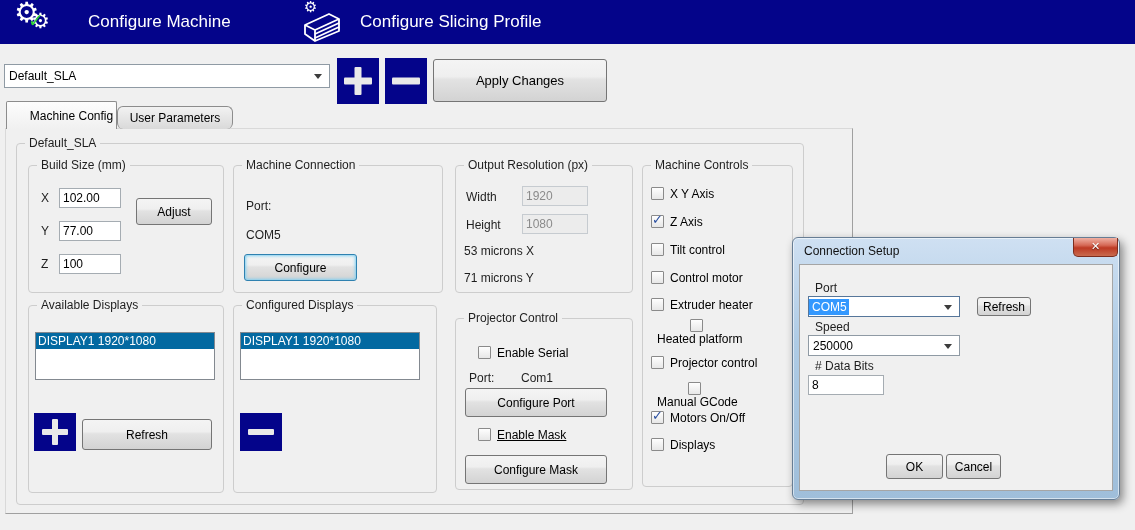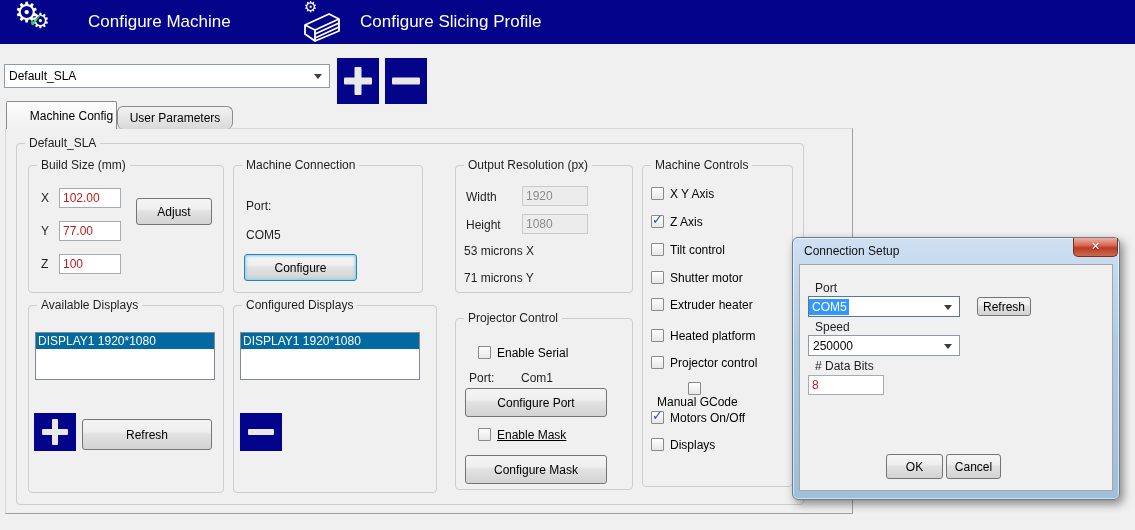--- a/index.html
+++ b/index.html
@@ -38,21 +38,21 @@
   .tab-idle { background:linear-gradient(180deg,#f2f2f2,#d9d9d9); z-index:2; }
   .tab-pane { position:absolute; left:5px; top:128px; width:848px; height:386px; background:#f0f0f0;
               border-top:1px solid #d9d9d9; border-left:1px solid #d9d9d9;
               border-right:1px solid #a0a0a0; border-bottom:1px solid #a0a0a0; z-index:1; }
 
   
   .grp { position:absolute; border:1px solid #cdcdcd; border-radius:4px; z-index:2; }
   .grp-title { position:absolute; top:-8px; left:8px; background:#f0f0f0; padding:0 4px; color:#1e1e1e; white-space:nowrap; }
 
   .lbl { position:absolute; white-space:nowrap; color:#1e1e1e; }
-  .tb { position:absolute; border:1px solid #a5acb2; background:#fff; font-family:inherit; font-size:12px; padding:0 0 0 3px; color:#b91c1c; }
+  .tb { position:absolute; border:1px solid #a5acb2; background:#fff; font-family:inherit; font-size:12px; padding:0 0 0 3px; color:#000000; }
   .tb-dis { background:#ececec; border:1px solid #c6cbd0; color:#8b8b8b; }
 
   .list { position:absolute; background:#fff; border:1px solid #838990; }
   .list-item { height:16px; line-height:16px; padding-left:2px; white-space:nowrap; }
   .list-item.sel { background:#0369a1; color:#fff; }
 
   .cbrow { position:absolute; display:flex; align-items:center; height:15px; }
   .cb { position:relative; width:13px; height:13px; border:1px solid #8a8a8a; border-radius:1px;
         background:linear-gradient(180deg,#fefefe,#e7e7e7); flex:0 0 auto; }
   .cb .check { display:none; position:absolute; top:-4px; left:0; font-size:13px; font-weight:bold; color:#2a4fa0; }
@@ -104,41 +104,42 @@
     <span class="combo-text">Default_SLA</span>
     <span class="combo-arrow"></span>
   </div>
   <div class="navybtn" style="left:337px;top:58px;width:42px;height:46px;">
     <span class="hbar" style="width:28px;height:7px;"></span>
     <span class="vbar" style="width:7px;height:28px;"></span>
   </div>
   <div class="navybtn" style="left:385px;top:58px;width:42px;height:46px;">
     <span class="hbar" style="width:28px;height:7px;"></span>
   </div>
+  <div class="btn" style="left:433px;top:59px;width:174px;height:43px;font-size:13px;">Apply Changes</div>
 
   <div class="tab tab-active" style="left:6px;top:101px;width:111px;height:28px;padding-left:20px;">Machine Config</div>
   <div class="tab tab-idle" style="left:117px;top:106px;width:116px;height:23px;border-radius:6px;">User Parameters</div>
   <div class="tab-pane"></div>
 
   <div class="grp" style="left:16px;top:143px;width:788px;height:362px;">
     <span class="grp-title">Default_SLA</span>
   </div>
 
   <div class="grp" style="left:28px;top:165px;width:196px;height:128px;">
     <span class="grp-title">Build Size (mm)</span>
     <span class="lbl" style="left:12px;top:25px;">X</span>
     <input class="tb" style="left: 30px; top: 22px; width: 62px; height: 20px;" value="102.00">
     <div class="btn" style="left:107px;top:32px;width:76px;height:27px;">Adjust</div>
     <span class="lbl" style="left:12px;top:58px;">Y</span>
     <input class="tb" style="left: 30px; top: 55px; width: 62px; height: 20px;" value="77.00">
     <span class="lbl" style="left:12px;top:91px;">Z</span>
     <input class="tb" style="left: 30px; top: 88px; width: 62px; height: 20px;" value="100">
   </div>
 
-  <div class="grp" style="left:233px;top:165px;width:190px;height:128px;">
+  <div class="grp" style="left:233px;top:165px;width:210px;height:128px;">
     <span class="grp-title">Machine Connection</span>
     <span class="lbl" style="left:12px;top:33px;">Port:</span>
     <span class="lbl" style="left:12px;top:62px;">COM5</span>
     <div class="btn btn-focus" style="left:10px;top:88px;width:113px;height:27px;">Configure</div>
   </div>
 
   <div class="grp" style="left:455px;top:165px;width:178px;height:128px;">
     <span class="grp-title">Output Resolution (px)</span>
     <span class="lbl" style="left:10px;top:24px;">Width</span>
     <input class="tb tb-dis" style="left: 66px; top: 20px; width: 66px; height: 20px;" value="1920">
@@ -159,27 +160,27 @@
           <span class="check on">✓</span>
         </span>
       <span class="cblbl">Z Axis</span>
     </div>
     <div class="cbrow" style="left:8px;top:76px;">
       <span class="cb"></span>
       <span class="cblbl">Tilt control</span>
     </div>
     <div class="cbrow" style="left:8px;top:104px;">
       <span class="cb"></span>
-      <span class="cblbl">Shutter motor</span>
+      <span class="cblbl">Control motor</span>
     </div>
     <div class="cbrow" style="left:8px;top:131px;">
       <span class="cb"></span>
       <span class="cblbl">Extruder heater</span>
     </div>
-    <div class="cbrow" style="left:8px;top:162px;">
+    <div class="cbrow" style="left:8px;top:153px;flex-direction:column;">
       <span class="cb"></span>
       <span class="cblbl">Heated platform</span>
     </div>
     <div class="cbrow" style="left:8px;top:189px;">
       <span class="cb"></span>
       <span class="cblbl">Projector control</span>
     </div>
     <div class="cbrow" style="left:8px;top:216px;flex-direction:column;">
       <span class="cb"></span>
       <span class="cblbl">Manual GCode</span>

